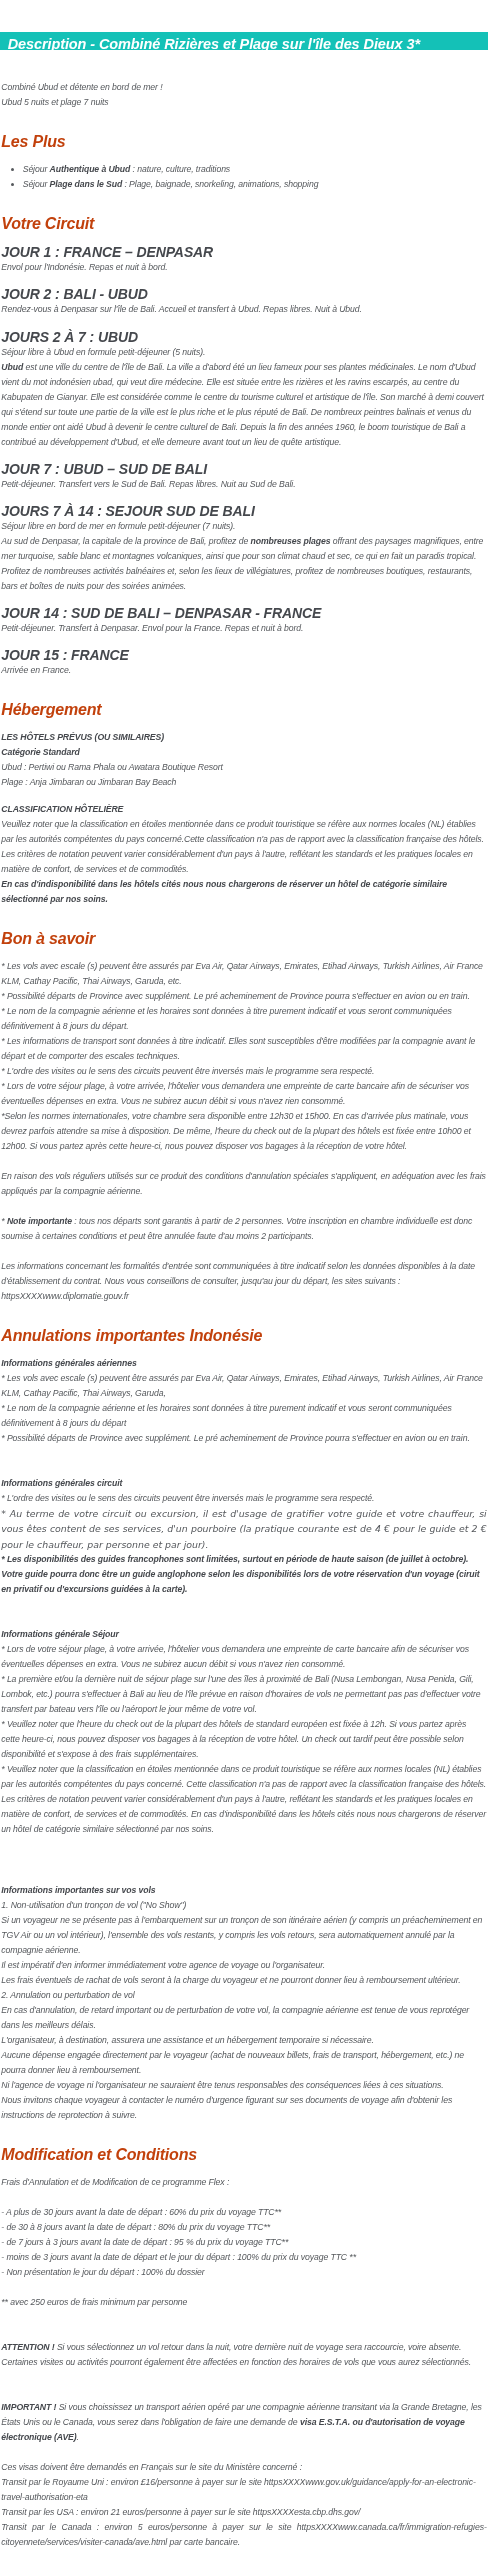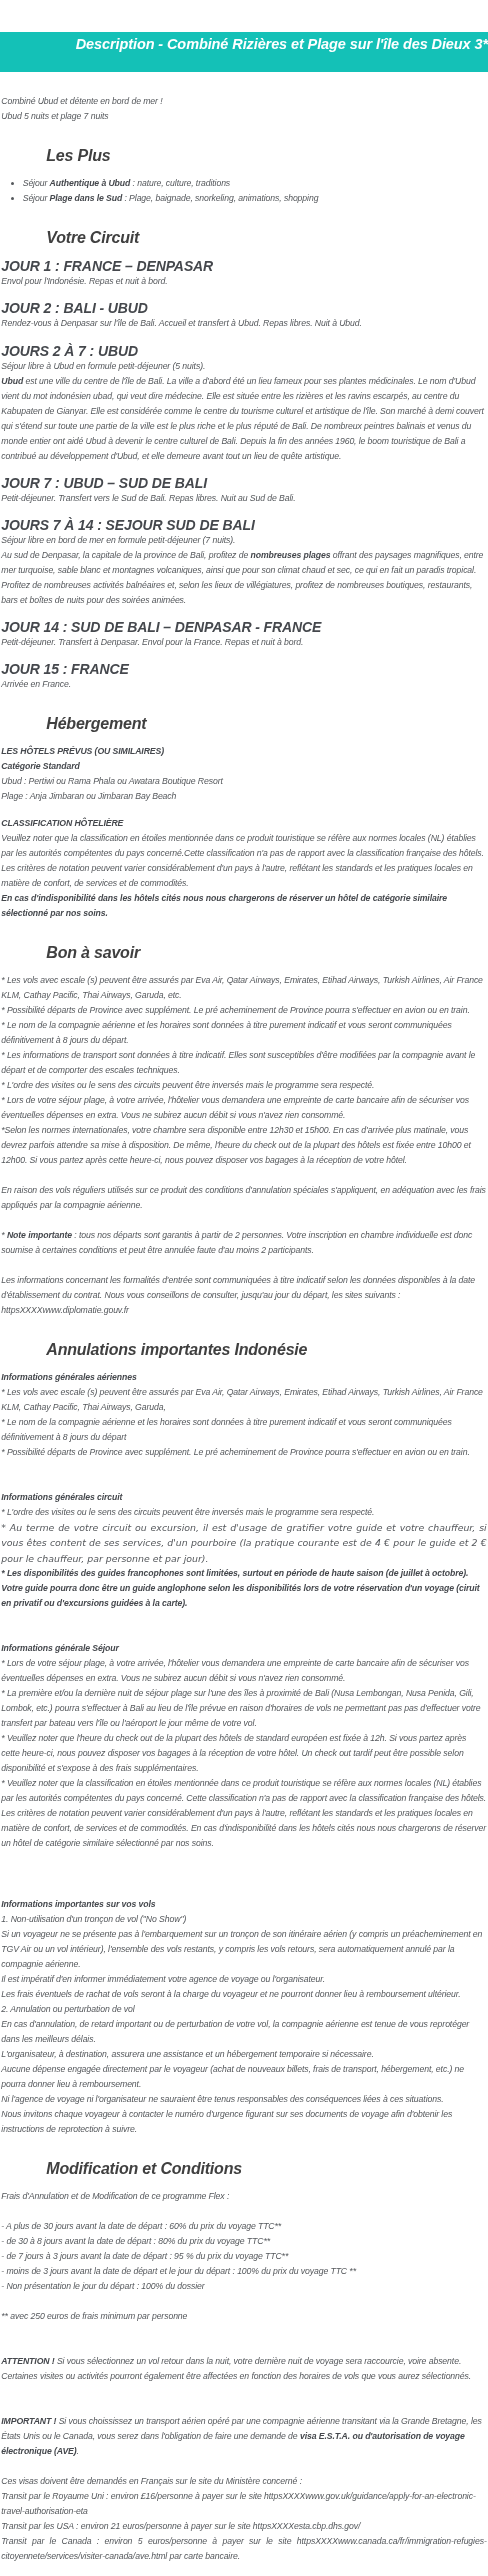--- a/index.html
+++ b/index.html
@@ -8,42 +8,40 @@
     box-sizing:border-box;
     padding:0 1.3px 45px 1.3px;
     font-family:"Liberation Sans",sans-serif;
     font-style:italic;
     color:#55585c;
     font-size:8.7px;
     line-height:15px;
     letter-spacing:-0.1px;
   }
   .banner{
-    margin:32px -1.3px 22px -1.3px;
+    margin:32px -1.3px 30px -1.3px;
     background:#14c1b7;
     color:#ffffff;
     font-weight:bold;
     font-style:italic;
     font-size:14.5px;
     line-height:24.5px;
-    height:40px;
+    height:18px;
     padding-left:7.7px;
     white-space:nowrap;
     overflow:hidden;
-    text-align:right;
   }
   .h-pink{
-    color:#404040;
+    color:#c2410c;
     font-size:16px;
     font-weight:bold;
     font-style:italic;
     line-height:1.15;
     margin:23px 0 10.3px 0;
     letter-spacing:-0.2px;
-    padding-left:45px;
   }
   p{margin:0;}
   b,.bold-seg{color:#45484d;}
   .day-t{font-weight:bold;color:#45484d;font-size:14px;margin-top:12.2px;}
   .subhead{font-weight:bold;color:#45484d;}
   .boldp{font-weight:bold;color:#45484d;}
   .sp{margin-top:15px;}
   .sp2{margin-top:30px;}
   .bullets{margin:4px;padding-left:17.4px;list-style:disc;}
   .bullets li{margin:0;}

